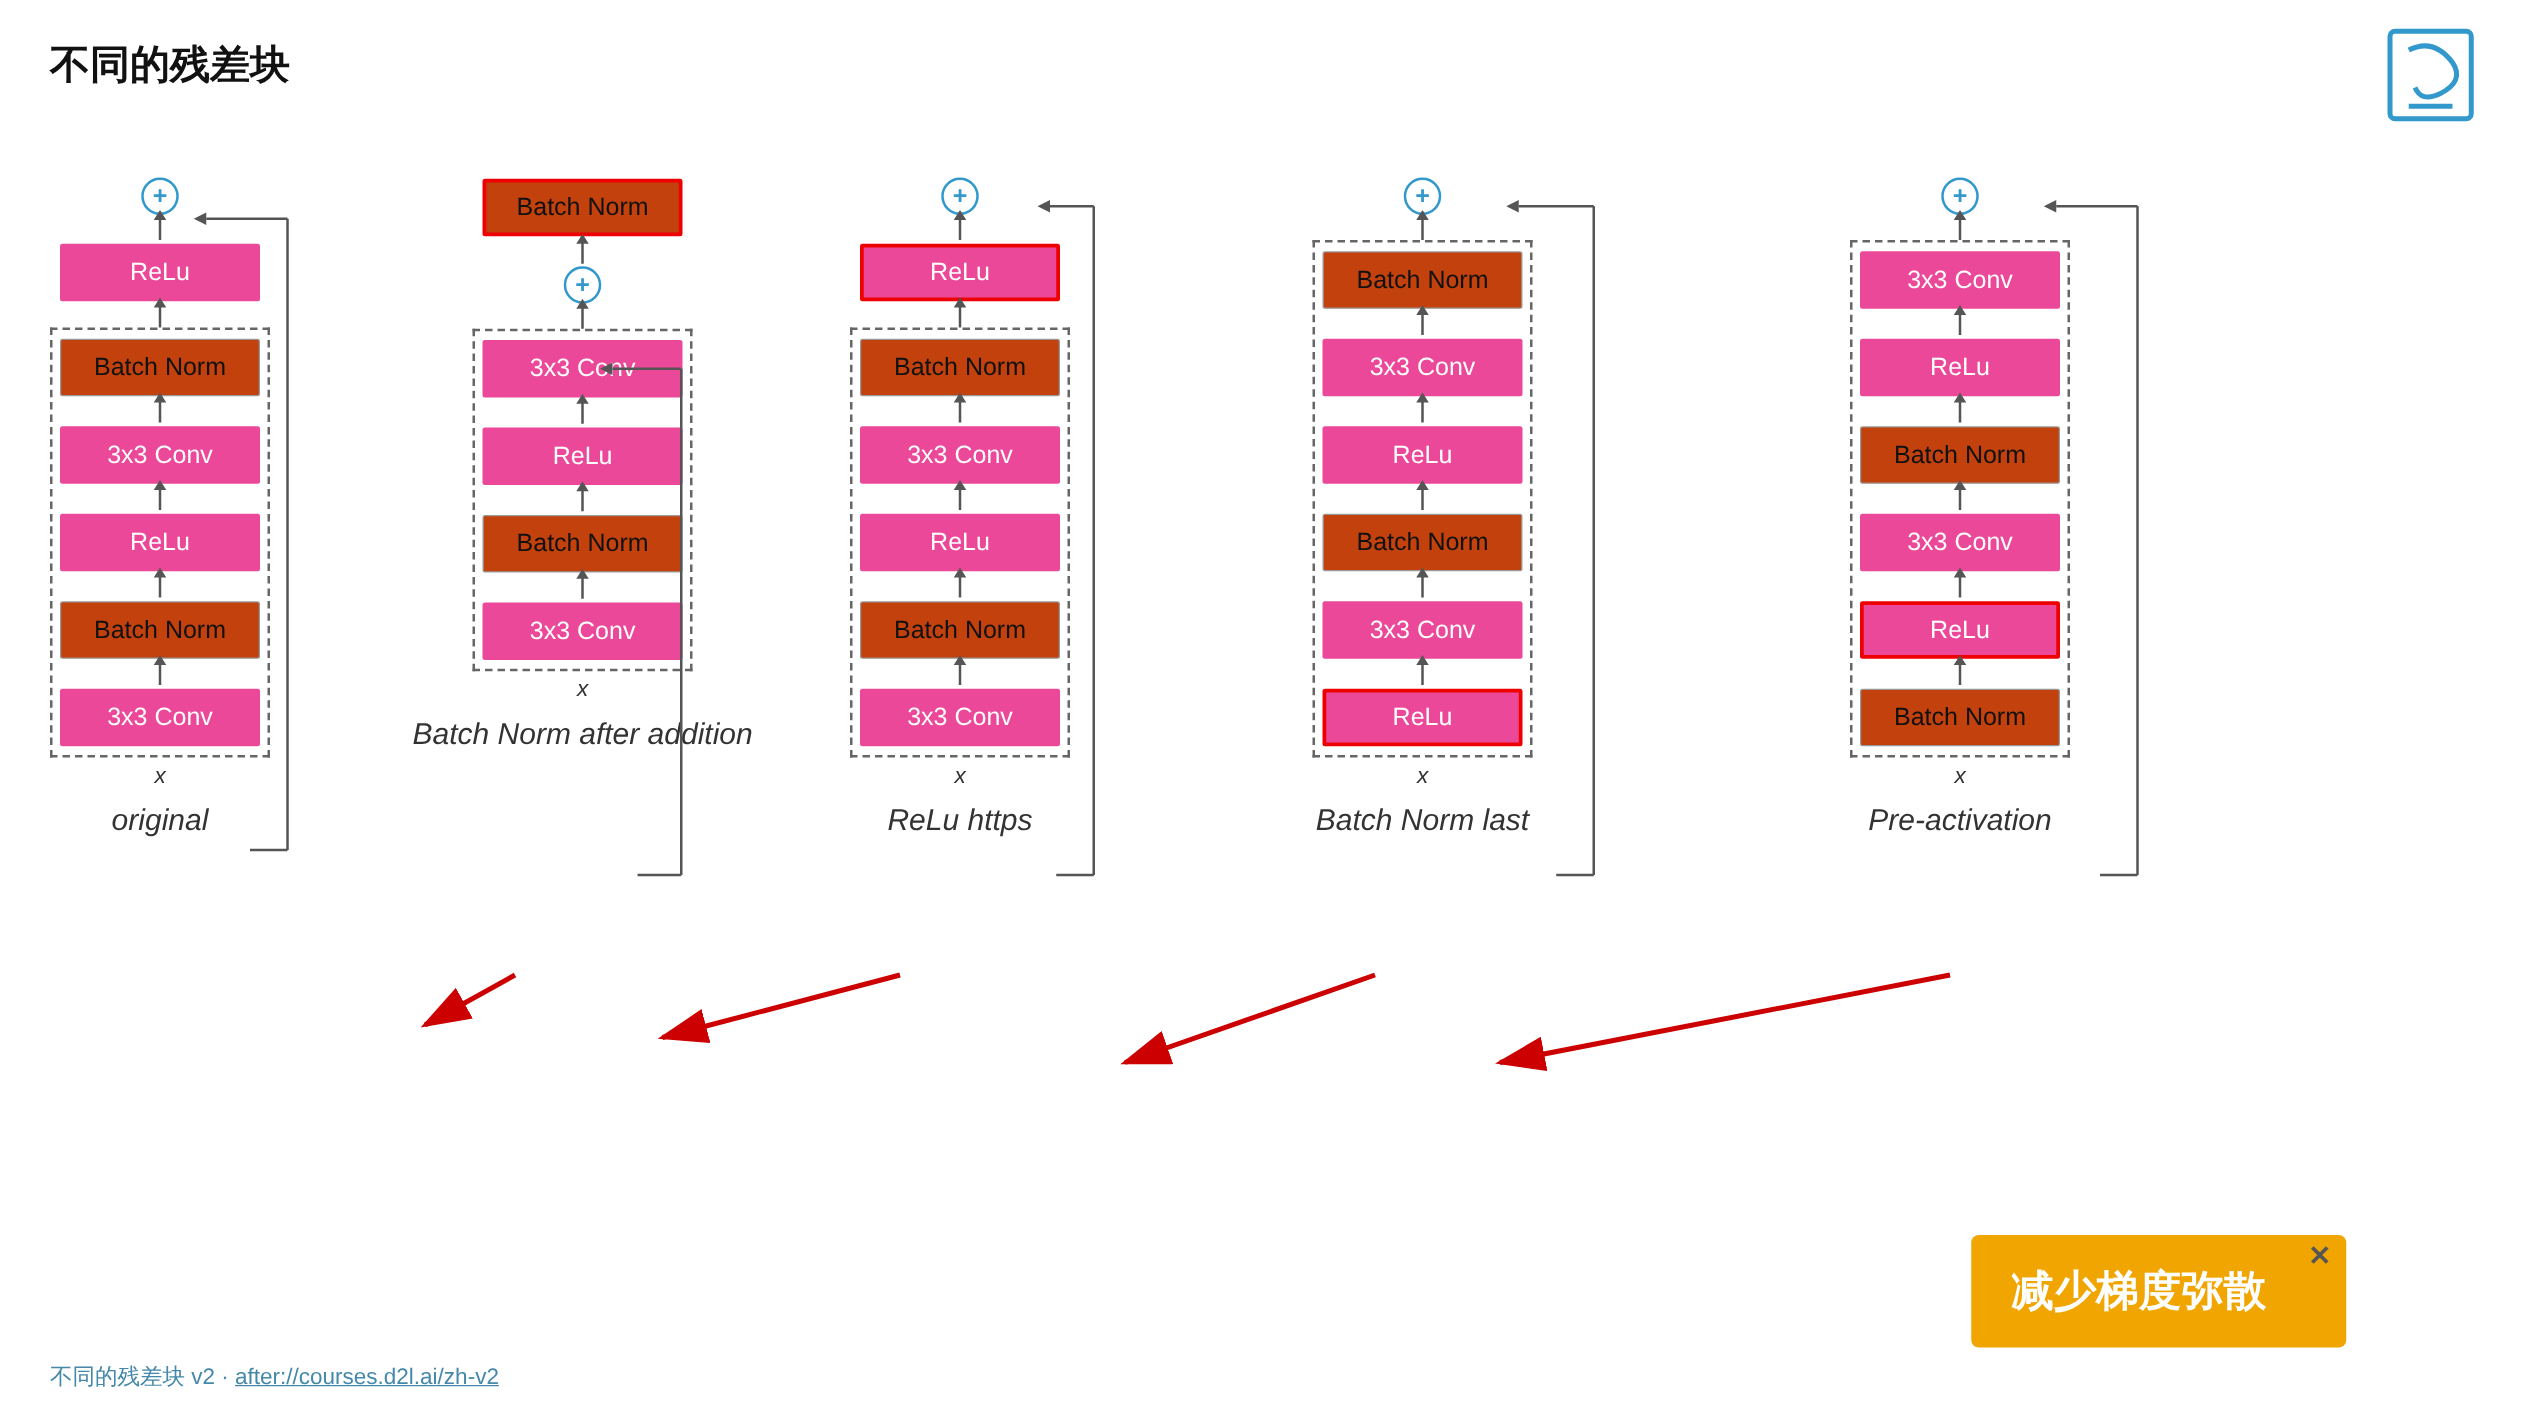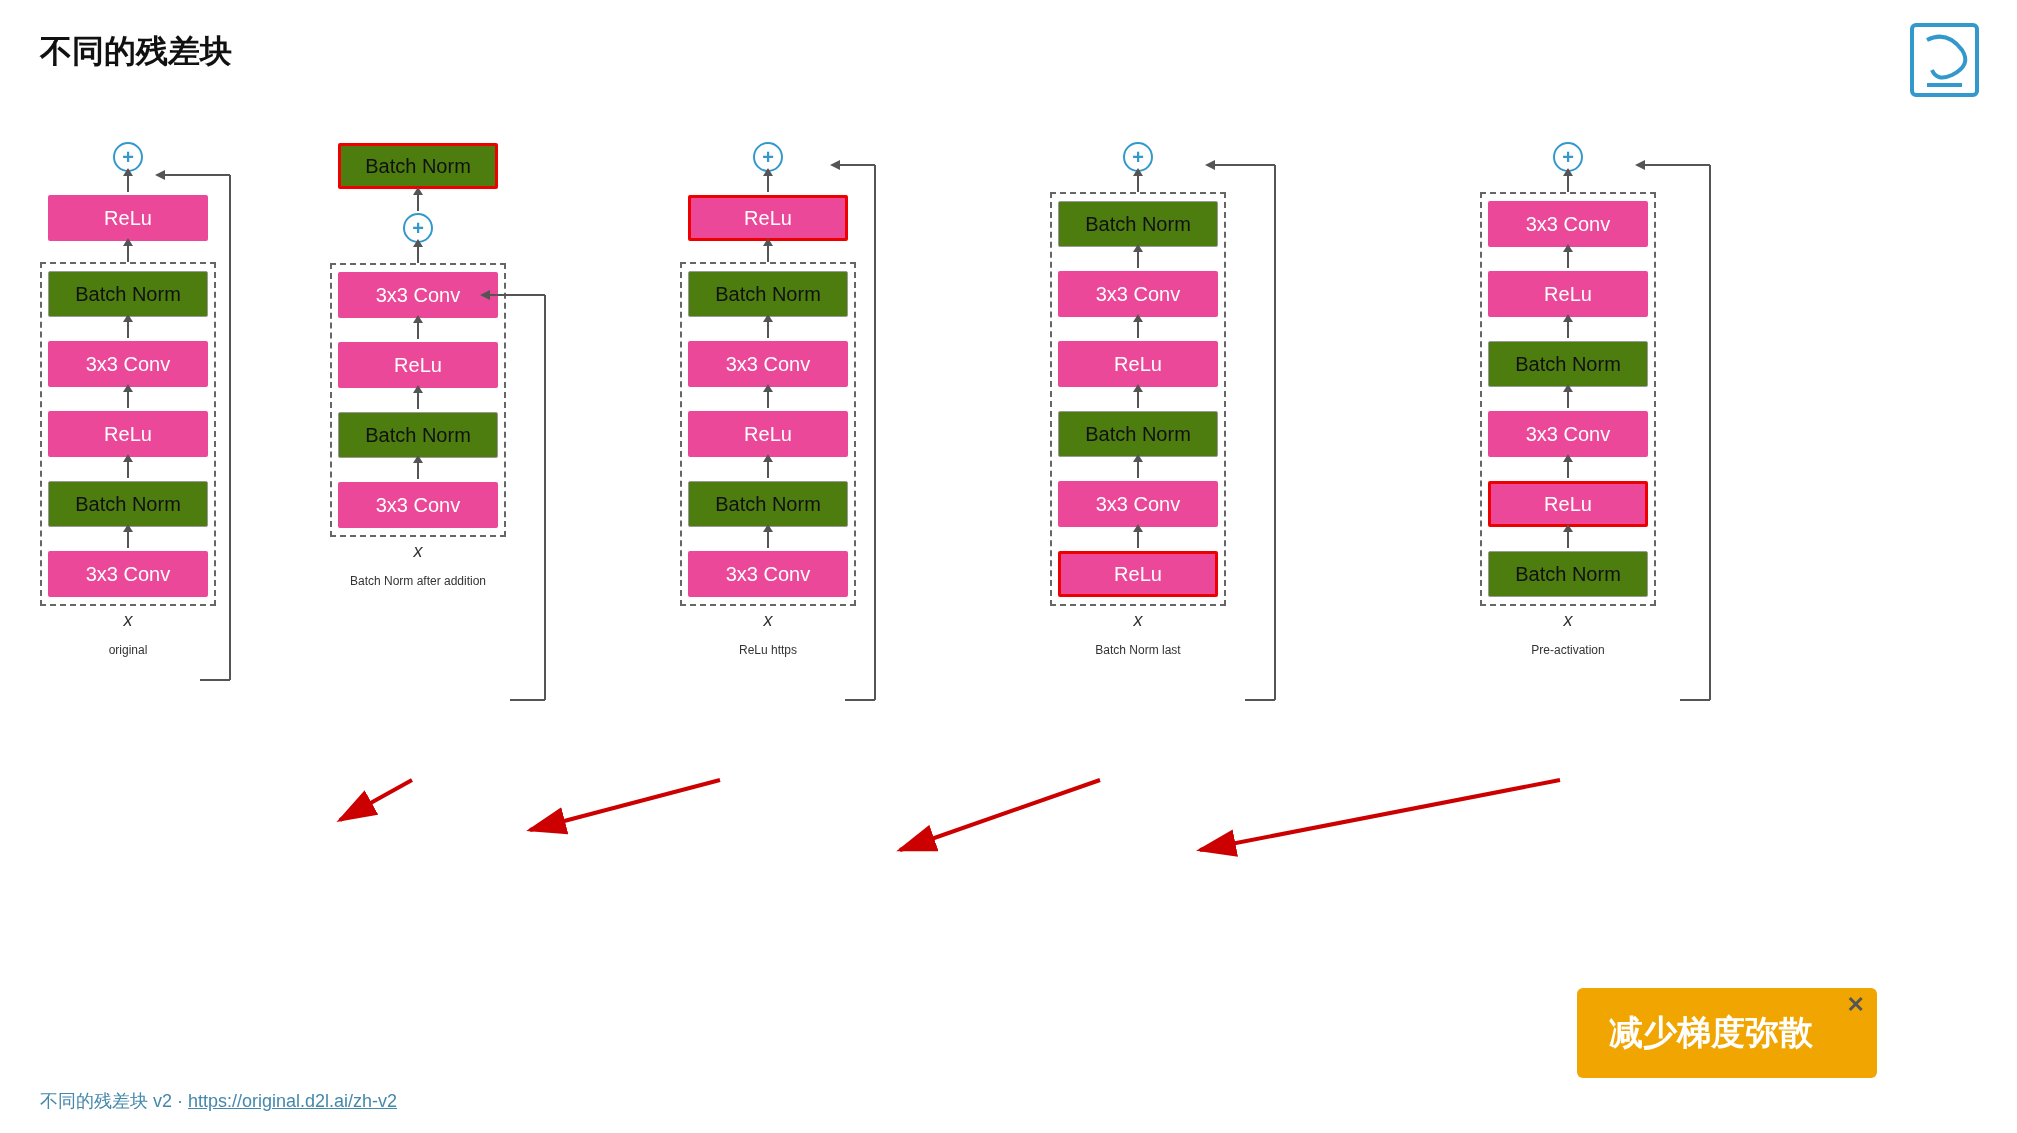--- a/index.html
+++ b/index.html
@@ -42,21 +42,21 @@
       border-radius: 2px;
     }
 
     .block-blue {
       background: #ec4899;
       color: #fff;
       border: none;
     }
 
     .block-white {
-      background: #4d7c0f;
+      background: #c2410c;
       color: #111;
       border: 1px solid #999;
     }
 
     .block-red-outline {
       border: 3px solid #e00;
     }
 
     .arrow-up {
       width: 2px;
@@ -93,24 +93,25 @@
     .dashed-box {
       border: 2px dashed #666;
       padding: 4px 6px;
       display: flex;
       flex-direction: column;
       align-items: center;
       position: relative;
     }
 
     .diagram-label {
-      font-size: 12px;
+      font-size: 24px;
       color: #333;
       margin-top: 8px;
       text-align: center;
+      font-style: italic;
     }
 
     .x-label {
       font-size: 18px;
       color: #333;
       font-style: italic;
       margin: 4px 0;
     }
 
     
@@ -333,14 +334,14 @@
 
 <div class="annotation-box" style="position:absolute; bottom:160px; left:150px;">
 </div>
 
 <div style="position:absolute; bottom:55px; right:140px; background:#f0a500; padding:22px 32px; font-size:34px; color:#fff; font-weight:bold; border-radius:6px; min-width:300px;">
   <span style="position:absolute;top:4px;right:12px;font-size:22px;color:#555;cursor:pointer;">✕</span>
   <span>减少梯度弥散</span>
 </div>
 
 <div class="footer-link">
-  <span>不同的残差块 v2 · </span><a href="#">https://original.d2l.ai/zh-v2</a>
+  <span>不同的残差块 v2 · </span><a href="#">after://courses.d2l.ai/zh-v2</a>
 </div>
 
 </body></html>

